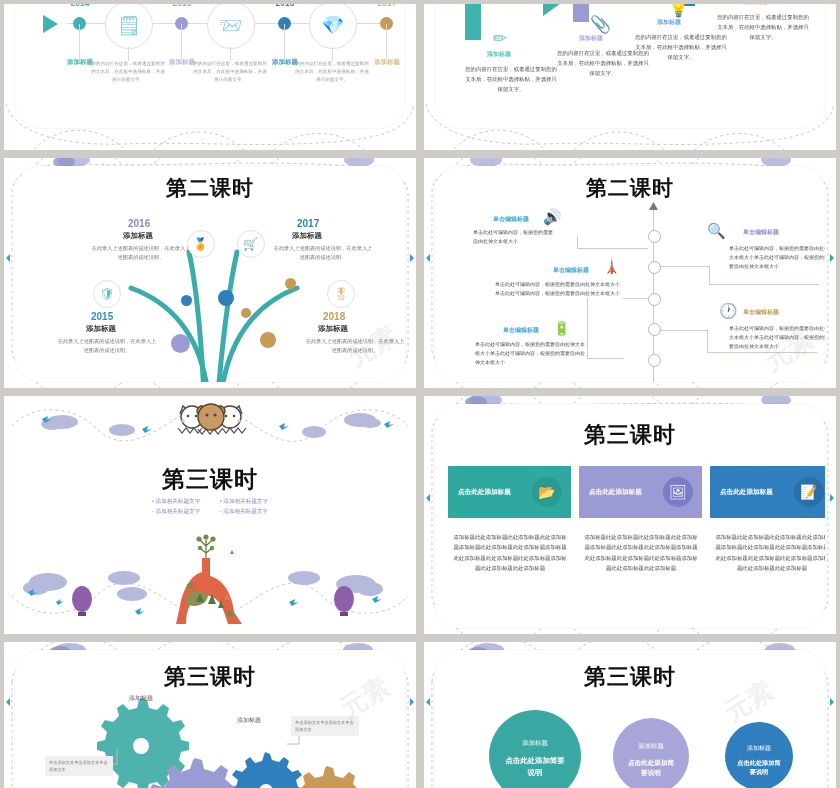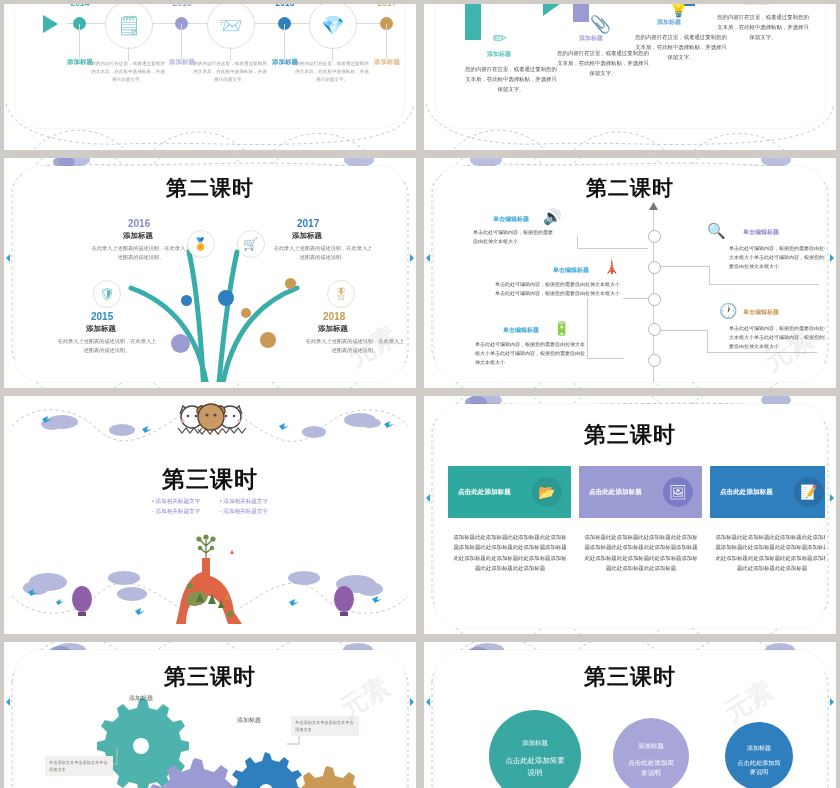--- a/index.html
+++ b/index.html
@@ -72,21 +72,21 @@
   .card .ct{position:absolute;left:10px;top:50%;transform:translateY(-50%);font-size:6.6px;font-weight:bold;color:#fff;}
   .card .cb{position:absolute;right:9px;top:50%;transform:translateY(-50%);
     width:30px;height:30px;border-radius:50%;text-align:center;line-height:30px;font-size:14px;color:#fff;}
   .card-body{position:absolute;width:118px;font-size:5.4px;line-height:1.9;color:#4a4a4a;text-align:center;}
   
   .g-lbl{position:absolute;font-size:6px;color:#555;white-space:nowrap;}
   .g-cap{position:absolute;background:#f1f0ee;font-size:4.2px;line-height:1.7;color:#7d7a76;padding:3px 4px;width:60px;}
   
   .cir{position:absolute;border-radius:50%;text-align:center;color:#fff;}
   .cir .t1{font-size:6.4px;margin-top:32%;}
-  .cir .t2{font-size:7.4px;font-weight:normal;margin-top:7px;line-height:1.5;}
+  .cir .t2{font-size:7.4px;font-weight:bold;margin-top:7px;line-height:1.5;}
   .wm{position:absolute;color:rgba(150,150,150,0.13);font-size:26px;font-weight:bold;transform:rotate(-32deg);pointer-events:none;white-space:nowrap;}
 </style>
 </head>
 <body>
 
 <div class="grid">
 
   <div class="slide">
     <div class="deco">
       <svg viewBox="0 0 412 146" preserveAspectRatio="none">

